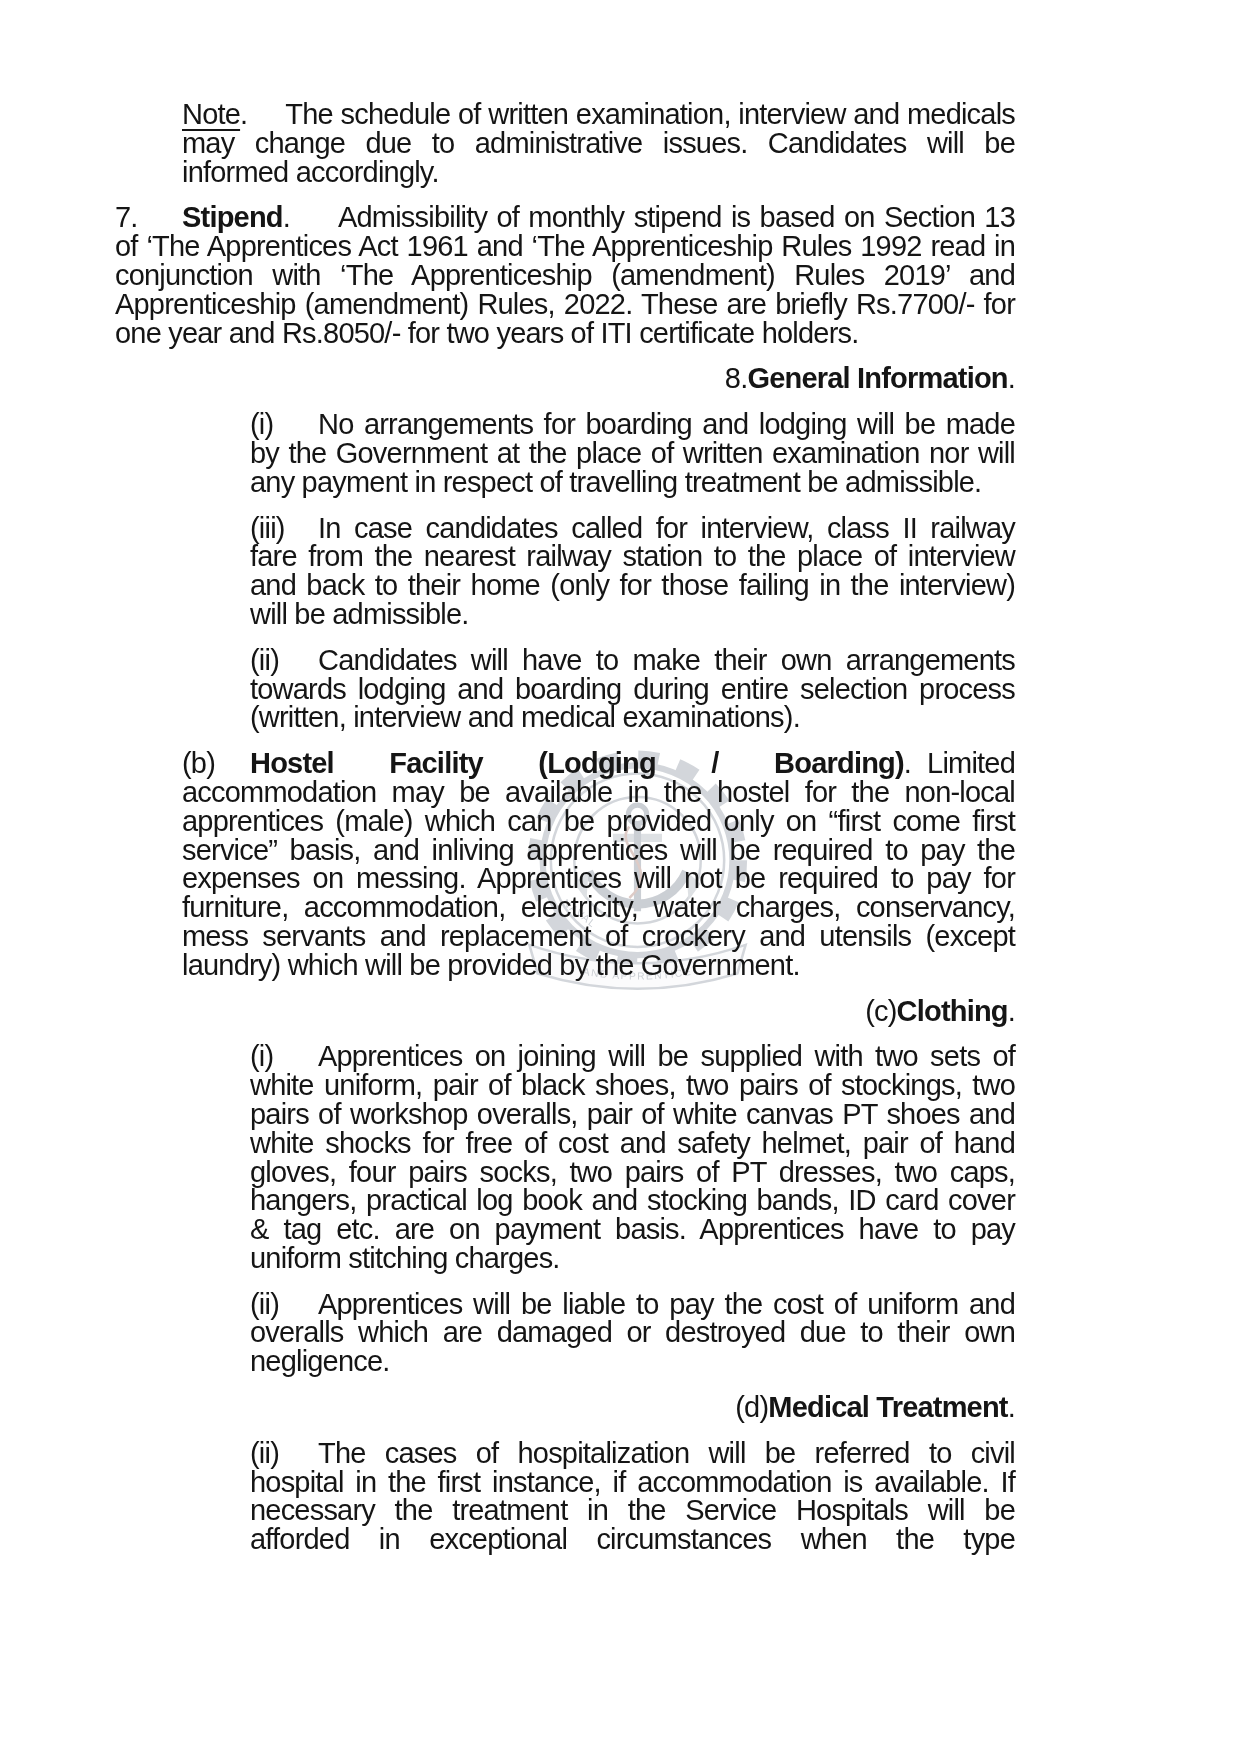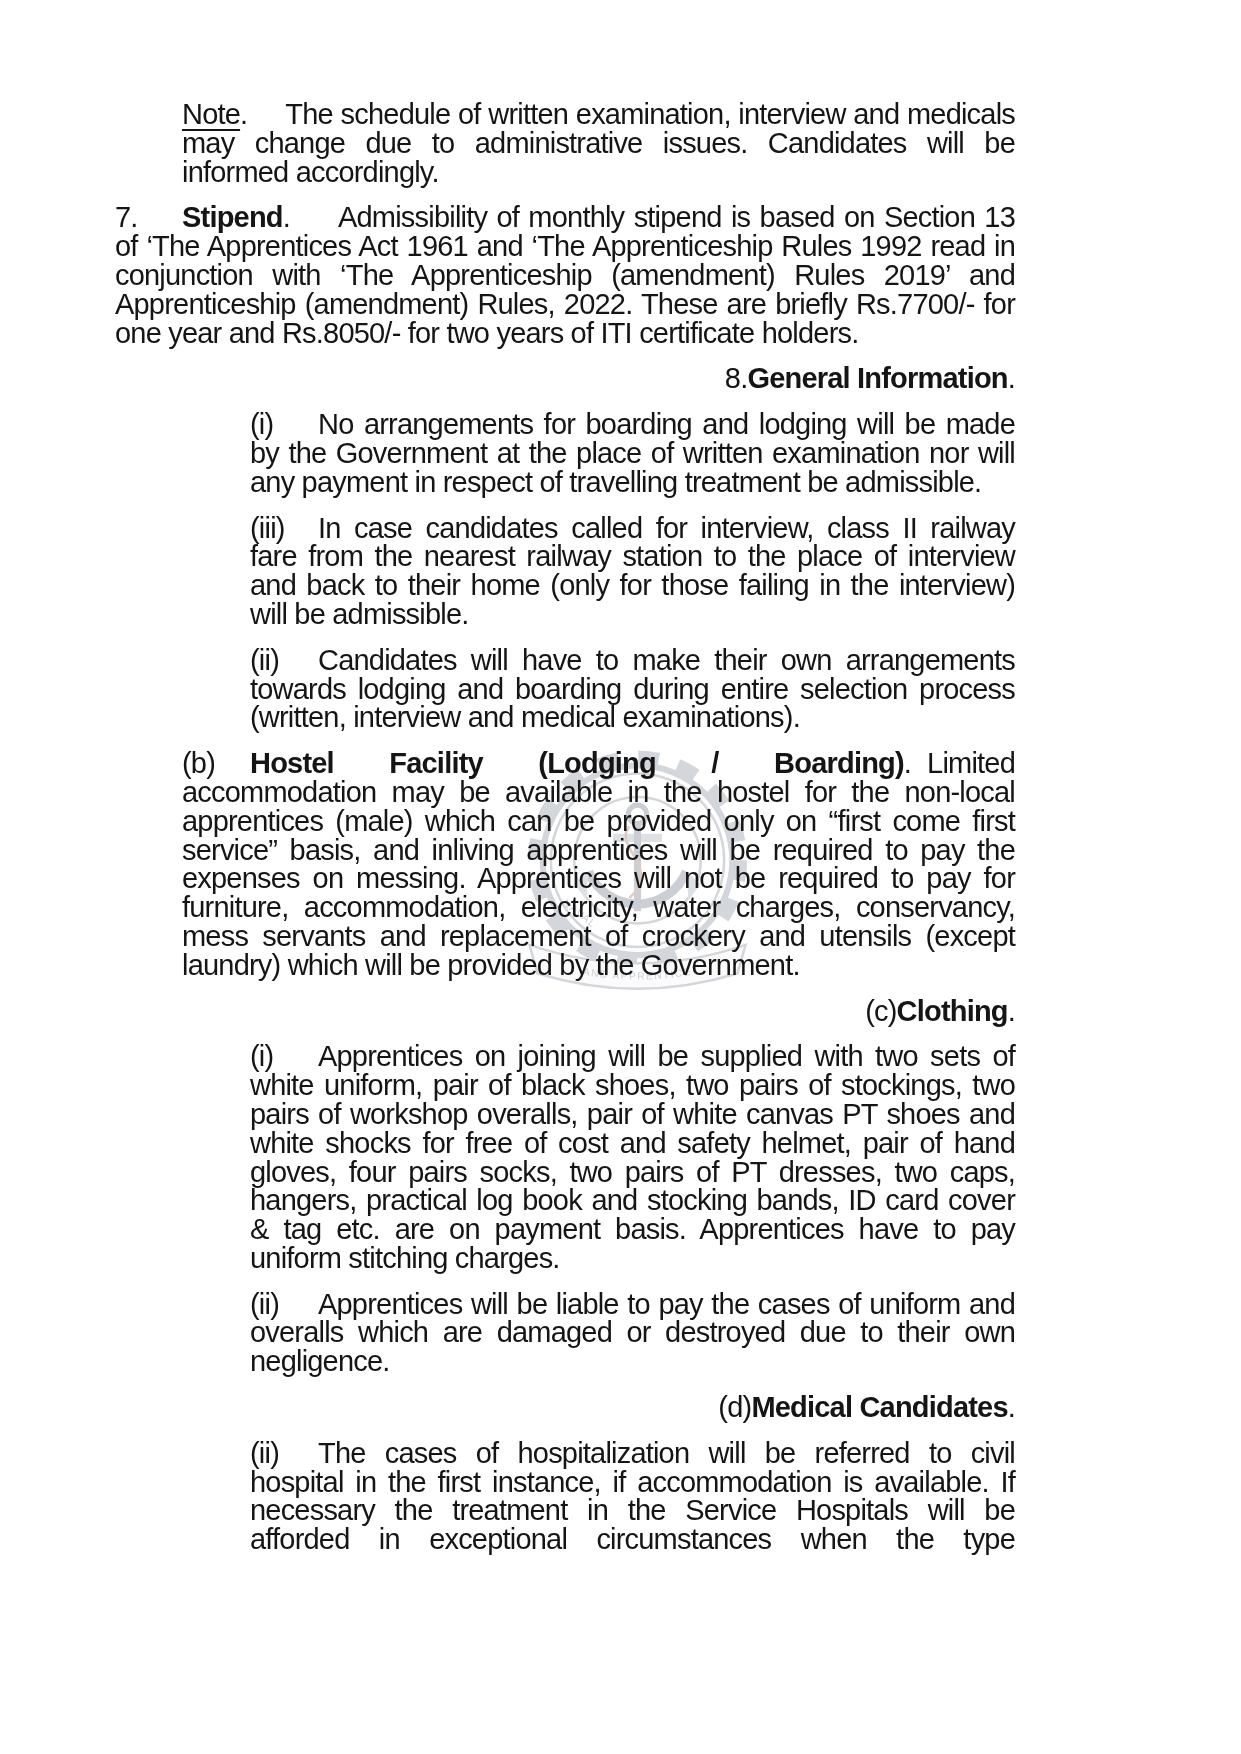--- a/index.html
+++ b/index.html
@@ -95,21 +95,21 @@
     <p class="lvl2"><span class="lbl lbl2">(iii)</span><span>In case candidates called for interview, class II railway fare from the nearest railway station to the place of interview and back to their home (only for those failing in the interview) will be admissible.</span></p>
 
     <p class="lvl2"><span class="lbl lbl2">(ii)</span><span>Candidates will have to make their own arrangements towards lodging and boarding during entire selection process (written, interview and medical examinations).</span></p>
 
     <p class="lvl1"><span class="lbl lbl1">(b)</span><span class="bu">Hostel Facility (Lodging / Boarding)</span><span>.</span><span class="tab-b"></span><span>Limited accommodation may be available in the hostel for the non-local apprentices (male) which can be provided only on “first come first service” basis, and inliving apprentices will be required to pay the expenses on messing. Apprentices will not be required to pay for furniture, accommodation, electricity, water charges, conservancy, mess servants and replacement of crockery and utensils (except laundry) which will be provided by the Government.</span></p>
 
     <p class="lvl1 head-line"><span class="lbl lbl1">(c)</span><span class="bu">Clothing</span><span>.</span></p>
 
     <p class="lvl2"><span class="lbl lbl2">(i)</span><span>Apprentices on joining will be supplied with two sets of white uniform, pair of black shoes, two pairs of stockings, two pairs of workshop overalls, pair of white canvas PT shoes and white shocks for free of cost and safety helmet, pair of hand gloves, four pairs socks, two pairs of PT dresses, two caps, hangers, practical log book and stocking bands, ID card cover &amp; tag etc. are on payment basis. Apprentices have to pay uniform stitching charges.</span></p>
 
-    <p class="lvl2"><span class="lbl lbl2">(ii)</span><span>Apprentices will be liable to pay the cases of uniform and overalls which are damaged or destroyed due to their own negligence.</span></p>
+    <p class="lvl2"><span class="lbl lbl2">(ii)</span><span>Apprentices will be liable to pay the cost of uniform and overalls which are damaged or destroyed due to their own negligence.</span></p>
 
-    <p class="lvl1 head-line"><span class="lbl lbl1">(d)</span><span class="bu">Medical Candidates</span><span>.</span></p>
+    <p class="lvl1 head-line"><span class="lbl lbl1">(d)</span><span class="bu">Medical Treatment</span><span>.</span></p>
 
 
     <p class="lvl2 fill-last"><span class="lbl lbl2">(ii)</span><span>The cases of hospitalization will be referred to civil hospital in the first instance, if accommodation is available. If necessary the treatment in the Service Hospitals will be afforded in exceptional circumstances when the type</span></p>
 
   </div>
 </div>
 
 </body></html>

